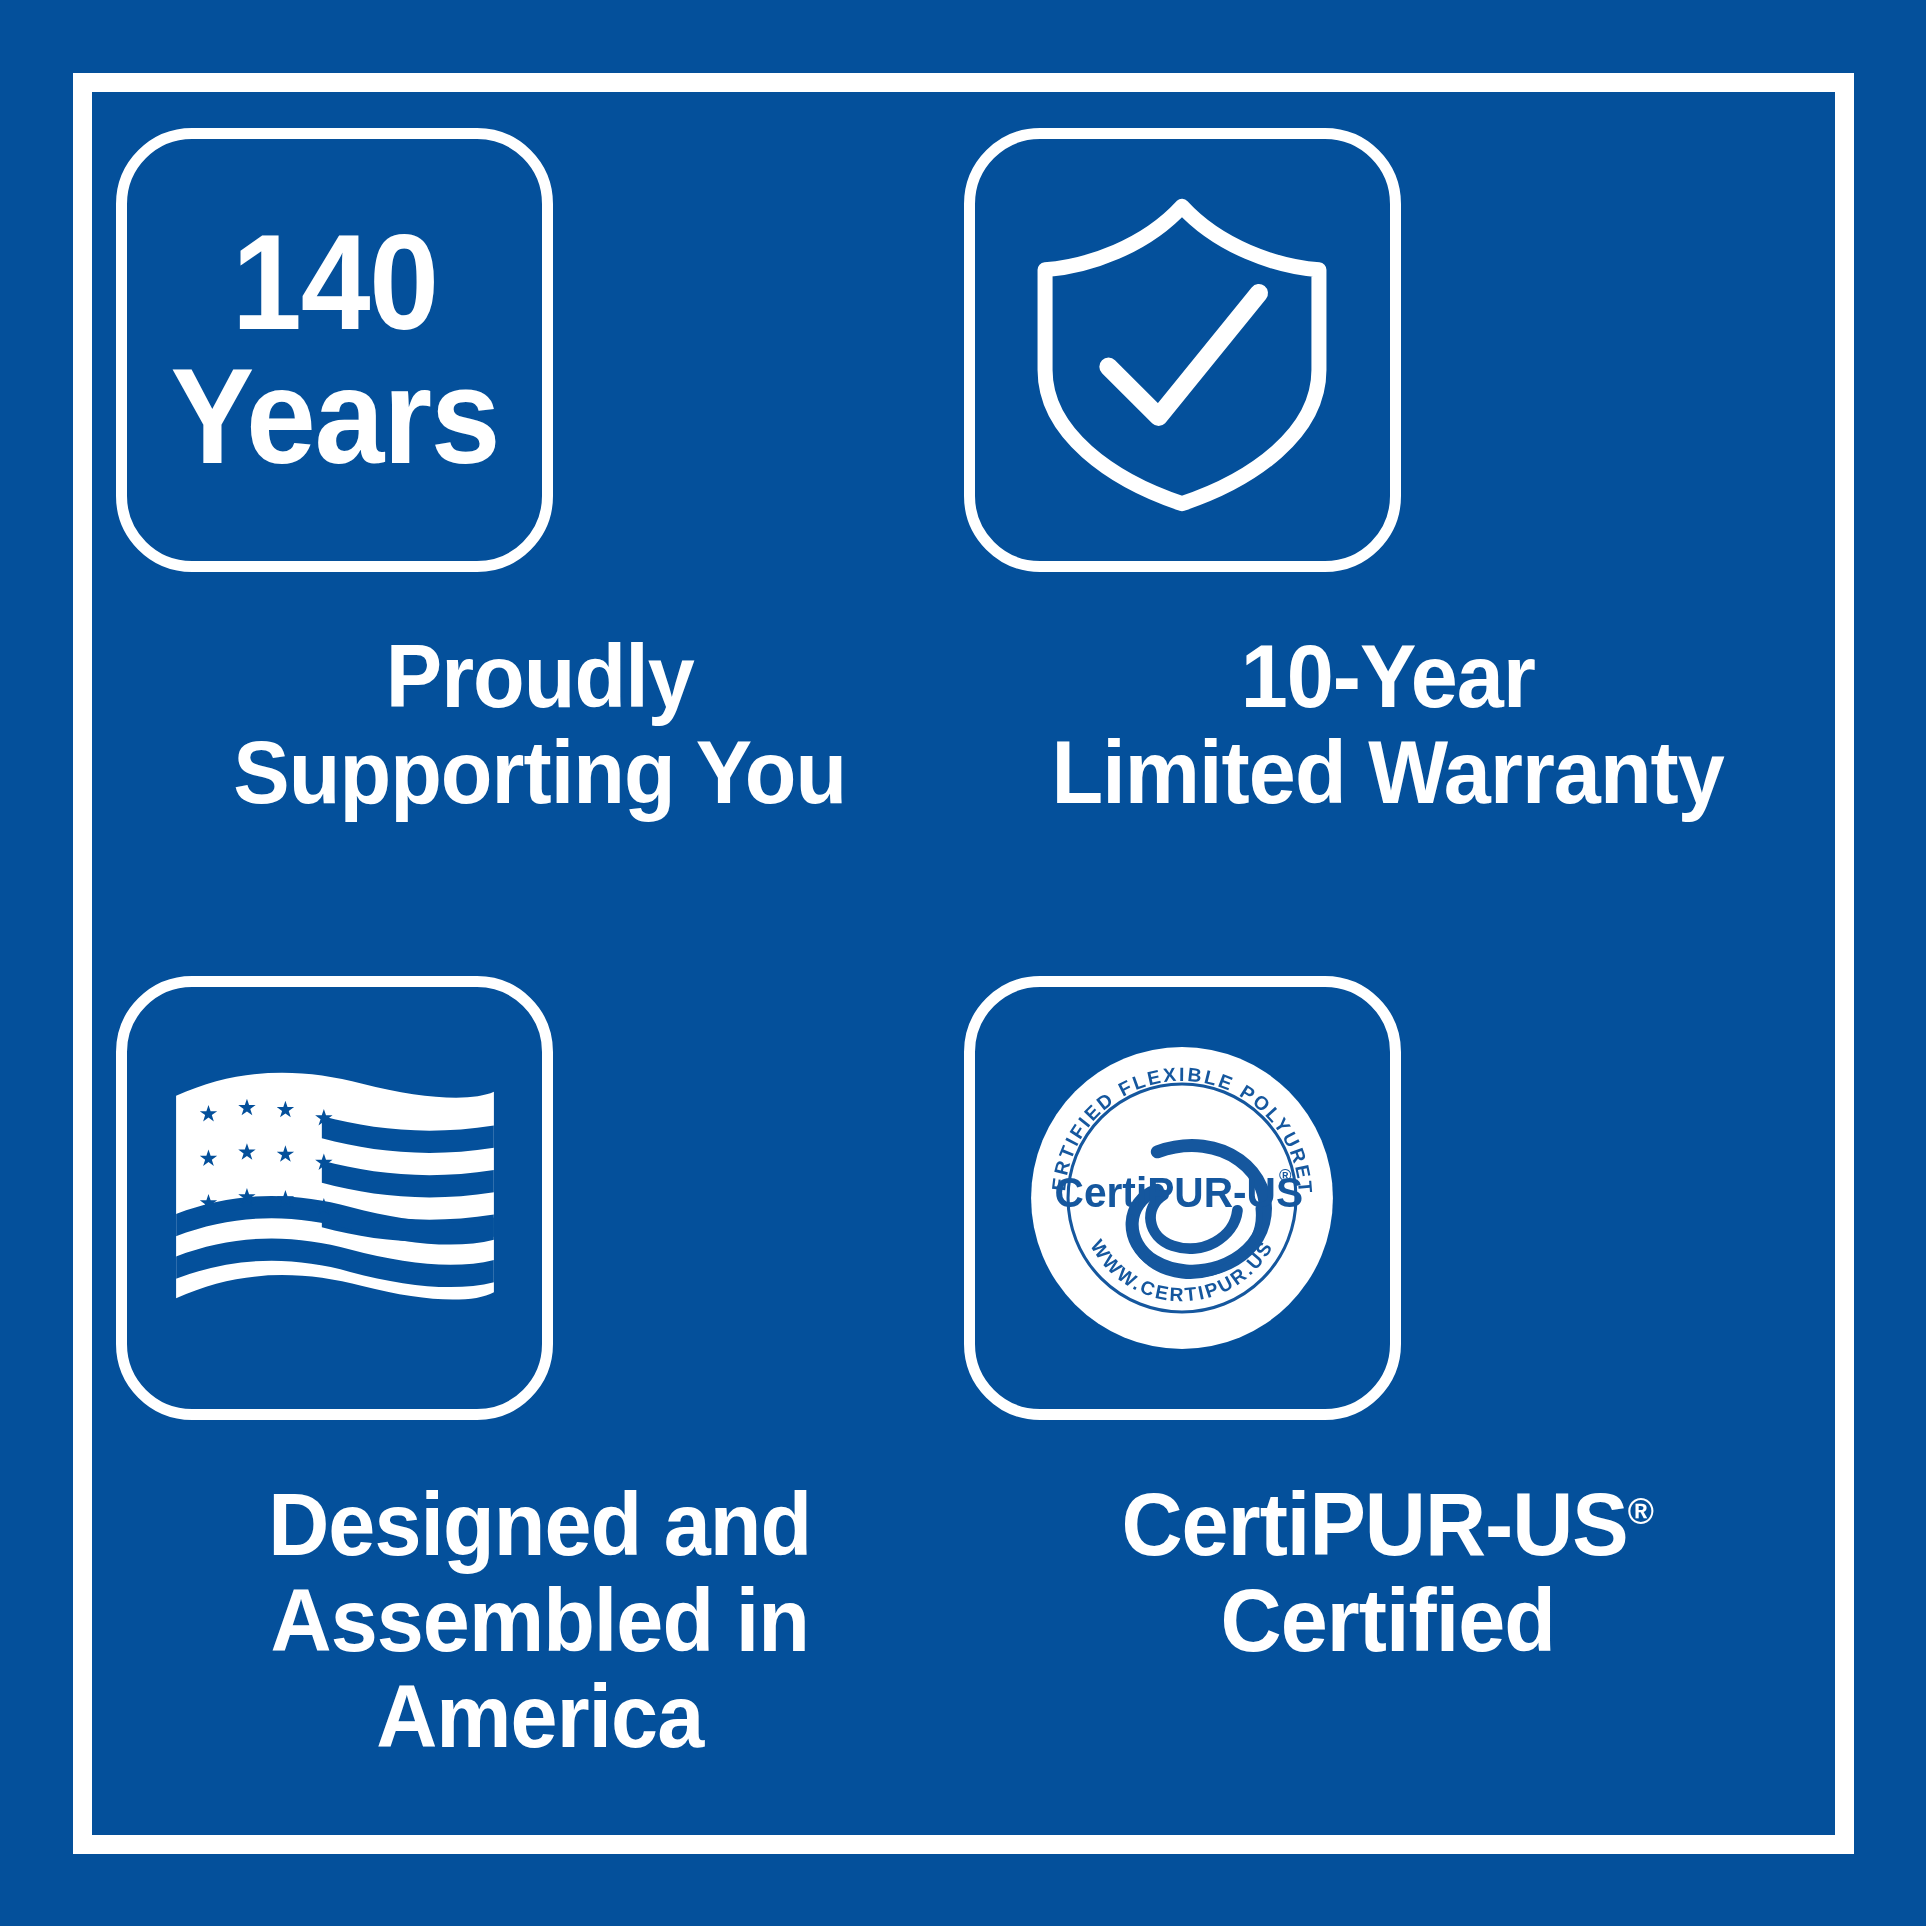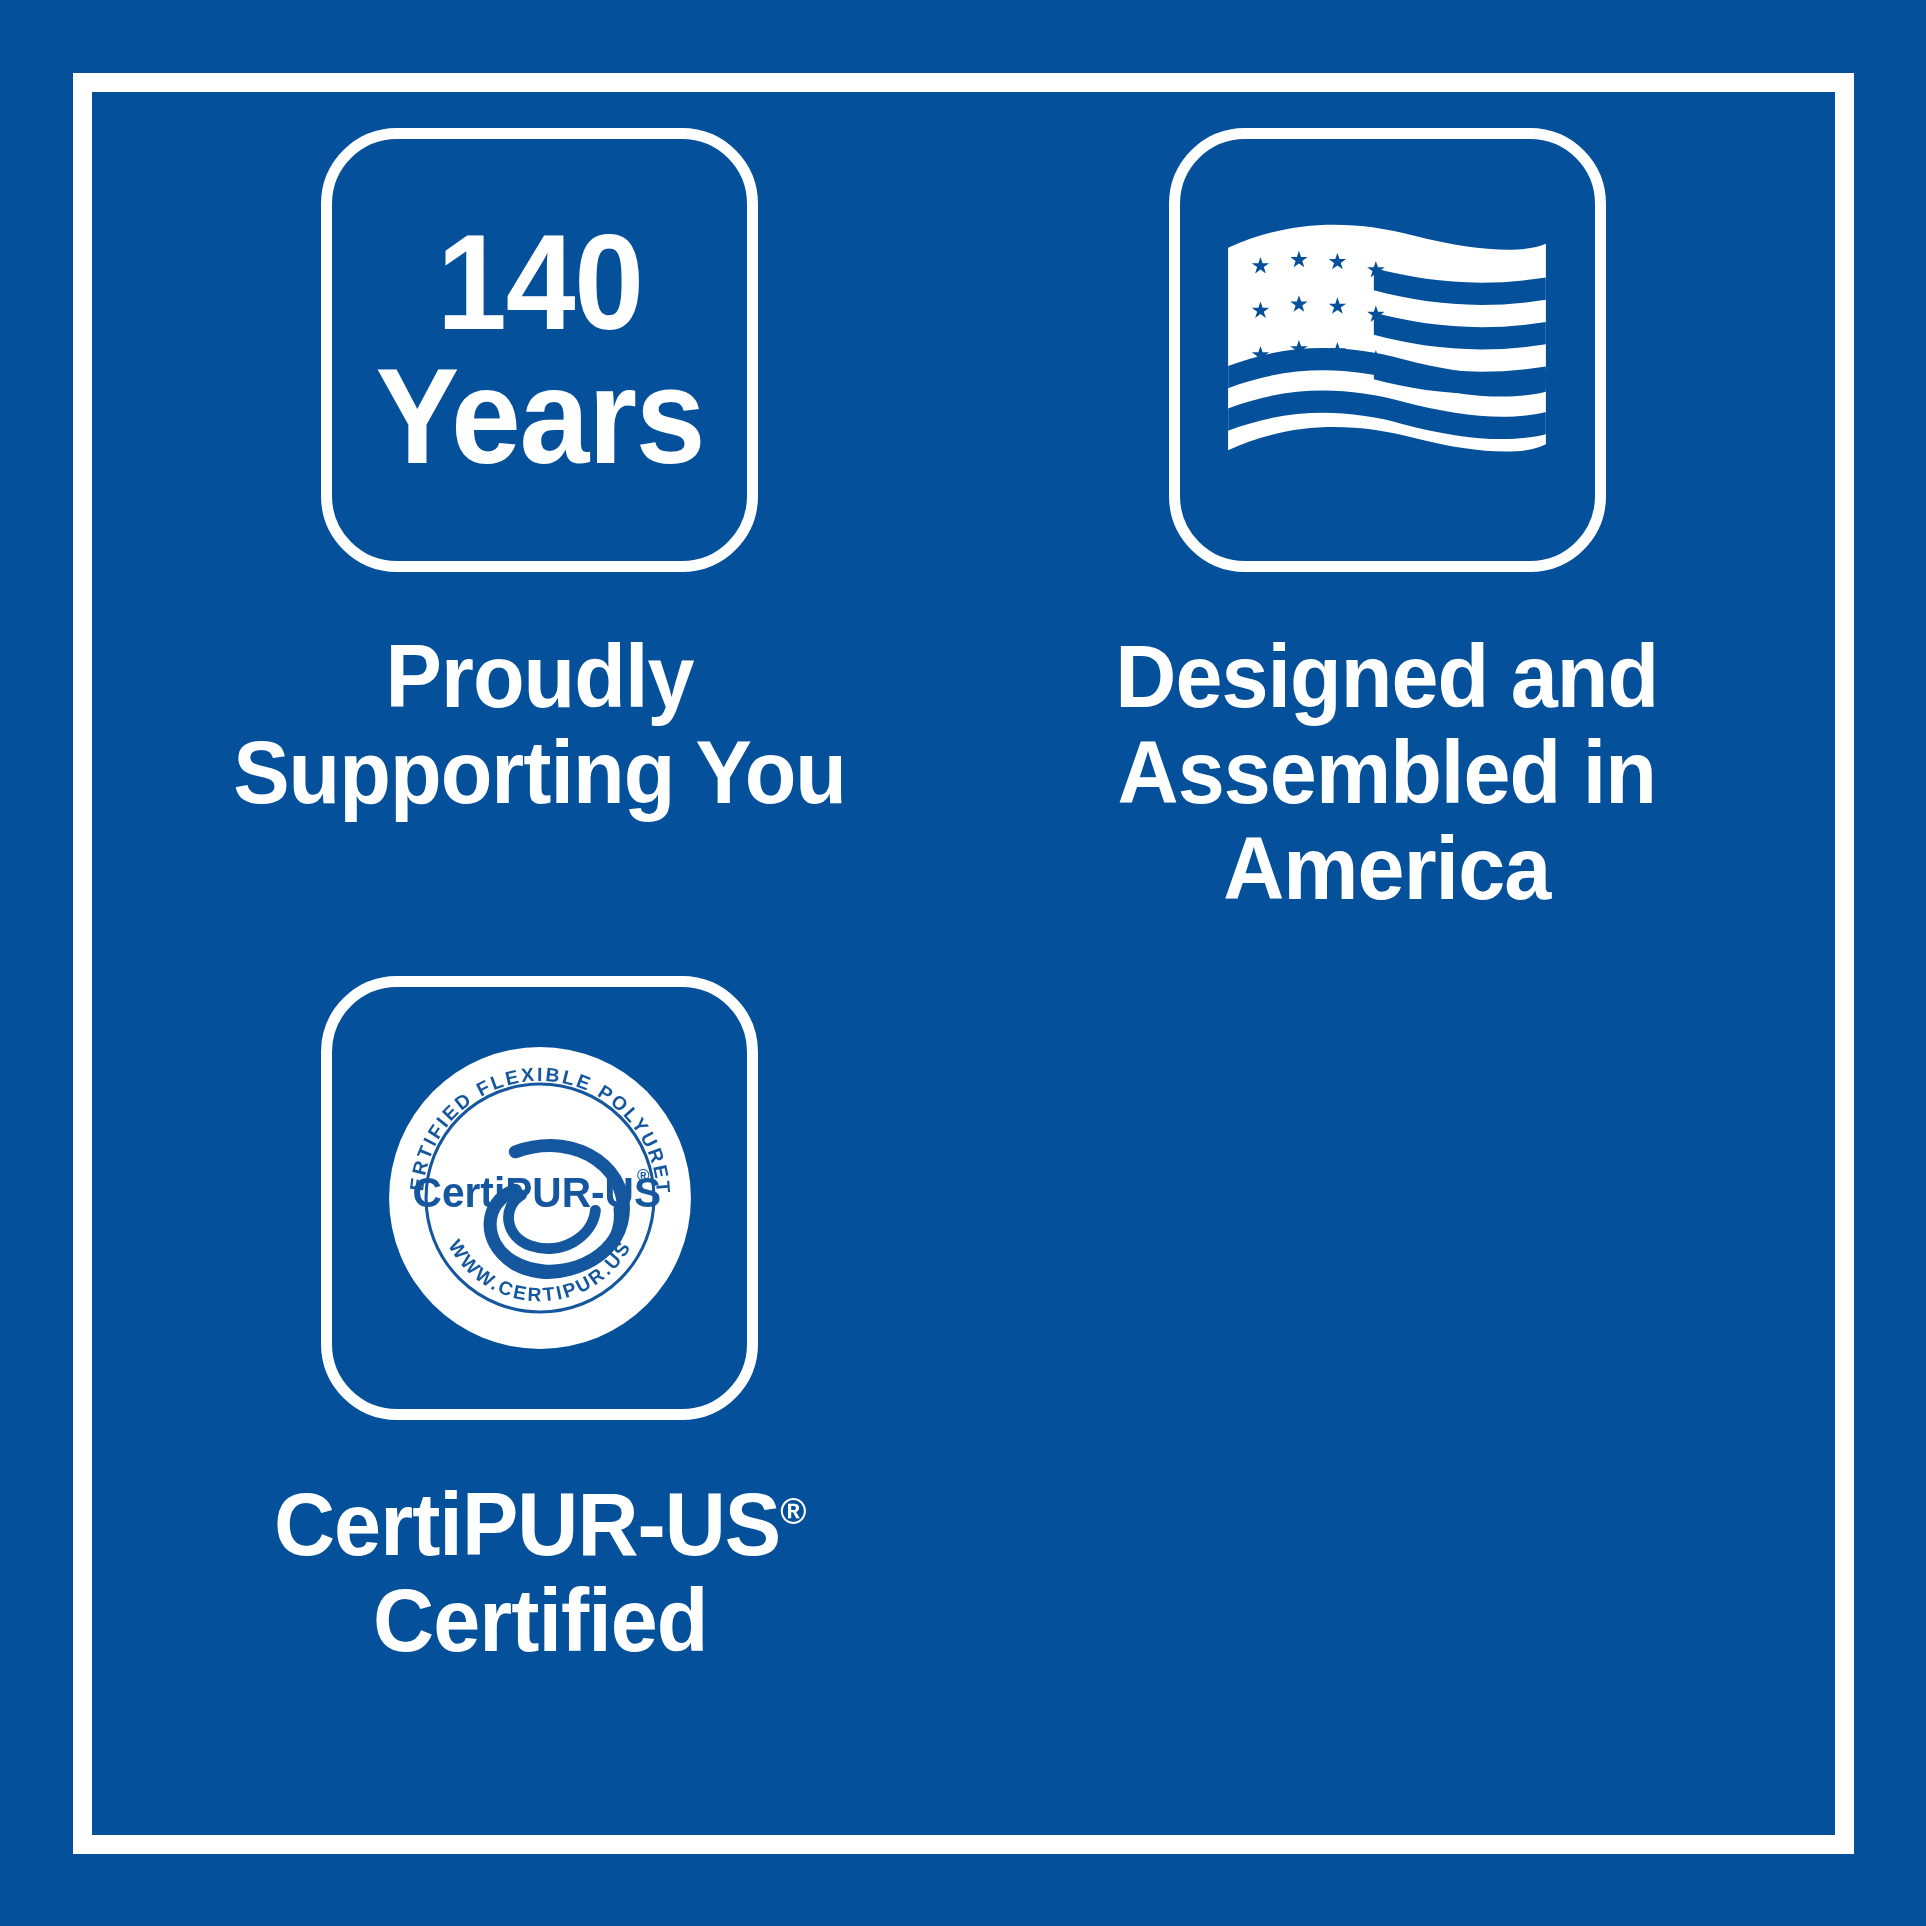--- a/index.html
+++ b/index.html
@@ -30,21 +30,20 @@
     left:116px;top:128px;
     width:1695px;height:1695px;
     display:grid;
     grid-template-columns:1fr 1fr;
     grid-template-rows:1fr 1fr;
   }
   .cell{
     position:relative;
     display:flex;
     flex-direction:column;
-    align-items:center;
   }
   
   .iconframe{
     width:437px;height:444px;
     border:11.6px solid #FFFFFF;
     border-radius:76px;
     box-sizing:border-box;
     display:flex;
     align-items:center;
     justify-content:center;
@@ -103,20 +102,38 @@
           <span>140</span>
           <span class="l2">Years</span>
         </div>
       </div>
       <div class="caption">
         <span class="line">Proudly</span>
         <span class="line">Supporting You</span>
       </div>
     </div>
 
+    <div class="cell">
+      <div class="iconframe">
+        <svg class="shieldsvg" viewBox="0 0 200 200" aria-hidden="true">
+          <path d="M100 14
+                   C 78 38, 44 50, 18 52
+                   L 18 112
+                   C 18 150, 58 178, 100 192
+                   C 142 178, 182 150, 182 112
+                   L 182 52
+                   C 156 50, 122 38, 100 14 Z" fill="none" stroke="#FFFFFF" stroke-width="9" stroke-linejoin="round" stroke-linecap="round"></path>
+          <path d="M56 110 L 86 140 L 146 66" fill="none" stroke="#FFFFFF" stroke-width="11" stroke-linecap="round" stroke-linejoin="round"></path>
+        </svg>
+      </div>
+      <div class="caption">
+        <span class="line">10-Year</span>
+        <span class="line">Limited Warranty</span>
+      </div>
+    </div>
 
     <div class="cell">
       <div class="iconframe">
         <svg class="flagsvg" viewBox="0 0 330 270" aria-hidden="true">
           <defs>
 
             <path id="flagwave" d="M8 34
                      C 70 6, 130 6, 192 22
                      C 250 37, 300 40, 322 30
                      L 322 228

